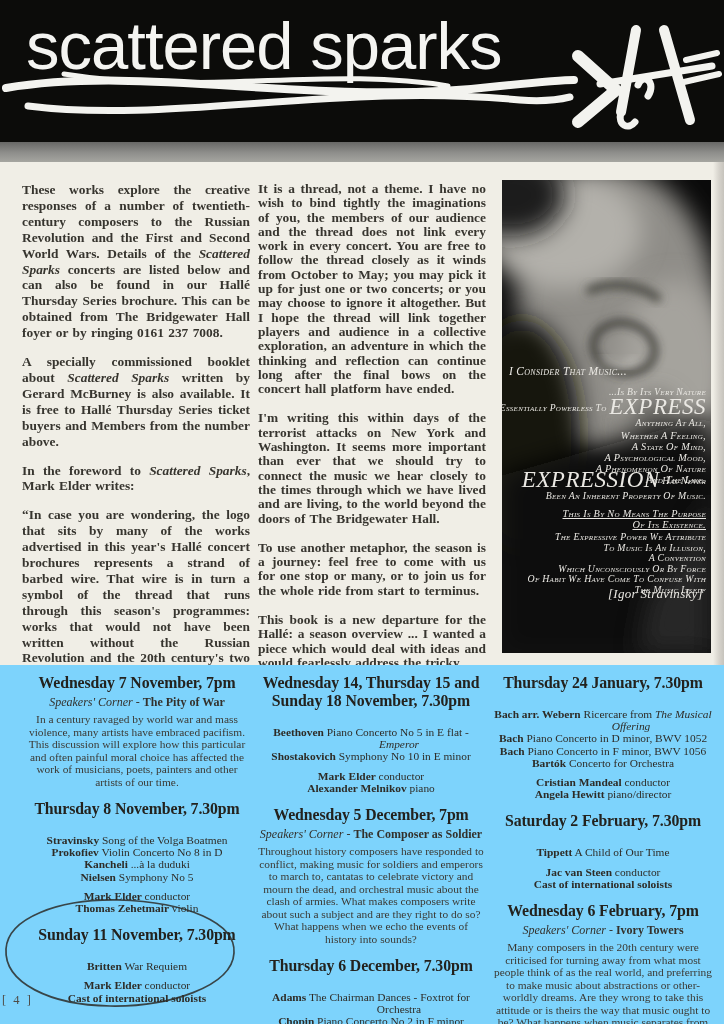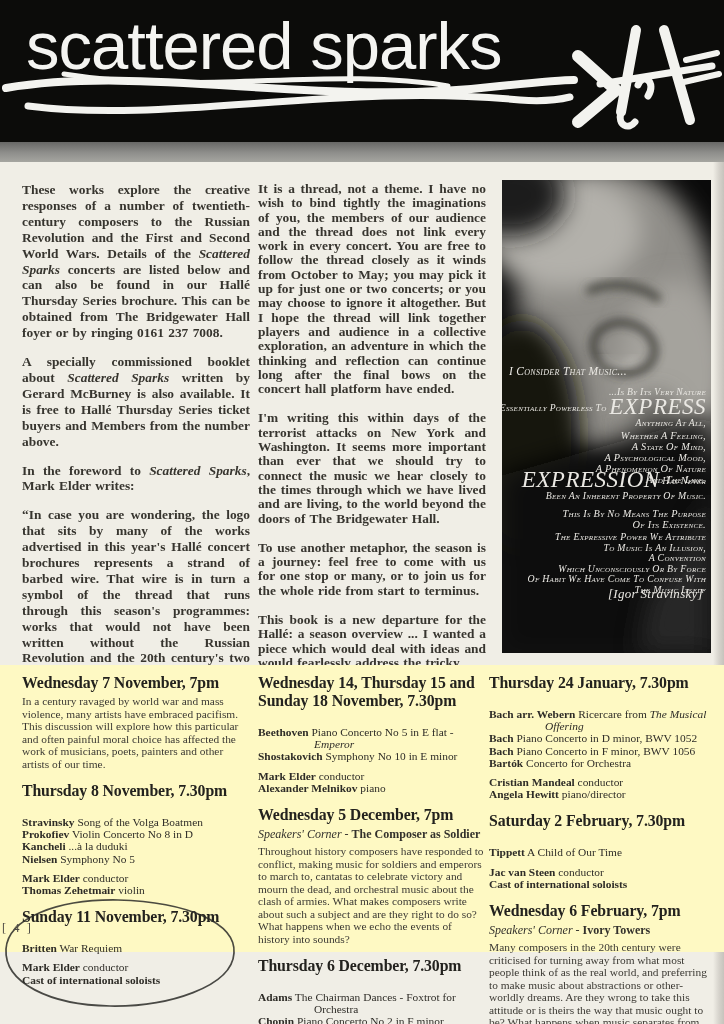--- a/index.html
+++ b/index.html
@@ -28,27 +28,27 @@
 
   
   .photo{position:absolute;left:502px;top:180px;width:209px;height:473px;margin:0;background:#6d28d9;}
   .photo svg.bg{position:absolute;left:0;top:0;width:209px;height:473px;}
   .q,.q-block,.q-attrib{position:absolute;color:#eae8e3;font-style:italic;font-variant:small-caps;
         letter-spacing:.3px;font-size:10.3px;line-height:11px;}
   .q-intro{left:7px;top:186px;font-size:11.5px;}
   .qb1{right:5px;top:206px;text-align:right;white-space:nowrap;font-size:9.6px;}
   .qb2{right:5px;top:250px;text-align:right;}
   .qb3{right:5px;top:290px;text-align:right;font-size:9.8px;}
-  .qb4{right:5px;top:328px;text-align:right;}
+  .qb4{right:5px;top:328px;text-align:right;text-decoration:underline;}
   .qb5{right:5px;top:352px;text-align:right;font-size:9.8px;line-height:10.6px;}
   .q-attrib{right:8px;top:408px;font-variant:normal;font-size:13px;}
   .q-big{font-variant:normal;font-size:23px;line-height:20px;letter-spacing:.5px;vertical-align:-3px;}
 
   
-  .listings{position:absolute;left:0;top:665px;width:724px;height:287px;background:#fef9c3;}
+  .listings{position:absolute;left:0;top:665px;width:724px;height:359px;background:#7dd3fc;text-align:center;}
   .l-col{position:absolute;top:9px;}
   .lc0{left:22px;width:230px;}
   .lc1{left:258px;width:226px;}
   .lc2{left:489px;width:228px;}
   .event{margin-bottom:12px;}
   .ev-heading{margin:0 0 3px 0;font-size:15.8px;line-height:18px;color:#23221e;letter-spacing:-.1px;}
   .ev-subtitle{font-size:12px;line-height:14px;margin-bottom:4px;color:#33312c;}
   .ev-para{margin:0;font-size:11.4px;line-height:12.5px;color:#3b3933;}
   .ev-works{margin:16px 0 7px 0;}
   .work-line{font-size:11.4px;line-height:12.2px;padding-left:56px;text-indent:-56px;color:#2e2c27;}
@@ -147,20 +147,21 @@
         <div>Of Habit We Have Come To Confuse With</div>
         <div>The Music Itself</div>
       </div>
     <div class="q-attrib">[Igor Stravinsky]</div>
   </figure>
 
   <section class="listings">
     <div class="l-col lc0">
         <div class="event">
           <h3 class="ev-heading">Wednesday 7 November, 7pm</h3>
+          <div class="ev-subtitle"><span class="run-i">Speakers' Corner</span><span> - </span><span class="run-b">The Pity of War</span></div>
           <p class="ev-para">In a century ravaged by world war and mass violence, many artists have embraced pacifism. This discussion will explore how this particular and often painful moral choice has affected the work of musicians, poets, painters and other artists of our time.</p>
         </div>
         <div class="event">
           <h3 class="ev-heading">Thursday 8 November, 7.30pm</h3>
           <div class="ev-works">
             <div class="work-line"><span class="run-b">Stravinsky</span><span>  Song of the Volga Boatmen</span></div>
             <div class="work-line"><span class="run-b">Prokofiev</span><span>  Violin Concerto No 8 in D</span></div>
             <div class="work-line"><span class="run-b">Kancheli</span><span>  ...à la duduki</span></div>
             <div class="work-line"><span class="run-b">Nielsen</span><span>  Symphony No 5</span></div>
           </div>

